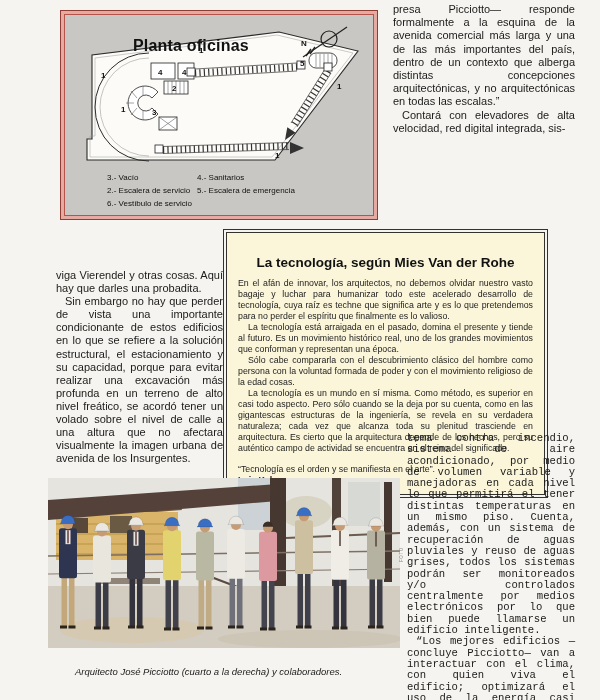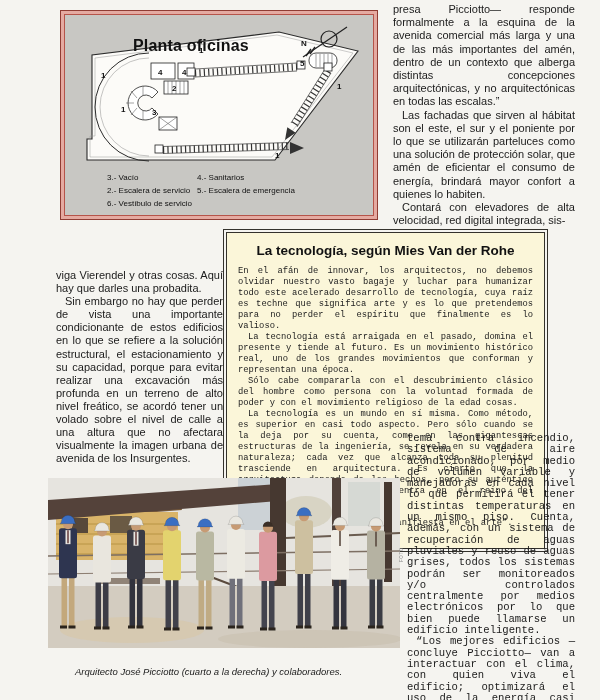--- a/index.html
+++ b/index.html
@@ -19,23 +19,23 @@
   .col{position:absolute;text-align:justify;hyphens:auto;-webkit-hyphens:auto;}
   .col p{margin:0;}
   .col p.ind{text-indent:9px;}
   .col-right-top{left:393px;top:3px;width:182px;font-size:11px;line-height:13.2px;}
   .col-left{left:56px;top:227px;width:167px;font-size:11px;line-height:13.1px;margin-top:42px;}
   .subhead{font-weight:normal;margin-top:13px !important;}
   .col-right-bottom{left:407px;top:433px;width:168px;font-size:10.6px;line-height:11.3px;font-family:Liberation Mono, monospace;}
 
   
   .mies-box{position:absolute;left:226px;top:232px;width:319px;min-height:188px;background:#fbf6d9;
-    border:1px solid #34322c;outline:1px solid #34322c;outline-offset:2px;padding:6px 11px 8px 11px;box-sizing:border-box;}
+    border:1px solid #34322c;outline:1px solid #34322c;outline-offset:2px;padding:18px 11px 8px 11px;box-sizing:border-box;}
   .mies-title{margin:4px 0 8px 0;text-align:center;font-size:13.5px;font-weight:bold;color:#111;}
-  .mies-box p{margin:0;font-size:8.8px;line-height:11px;text-align:justify;color:#222;font-family:Liberation Mono, monospace;}
+  .mies-box p{margin:0;font-size:8.8px;line-height:11px;text-align:justify;color:#222;}
   .mies-box p.ind{text-indent:10px;}
   .mies-quote{margin-top:10px !important;text-align:left !important;}
   .mies-author{text-align:left;font-weight:bold;}
 
   
   .photo{position:absolute;left:48px;top:478px;width:352px;height:170px;margin:0;}
   .photo svg{display:block;width:352px;height:170px;}
   .photo-credit{position:absolute;left:399px;top:482px;height:80px;writing-mode:vertical-rl;transform:rotate(180deg);
     font-size:4.5px;letter-spacing:.6px;color:#8b8b8b;}
   .caption{position:absolute;left:60px;top:651px;width:345px;margin:15px;font-size:9.5px;font-style:italic;color:#1b1b1b;}
@@ -119,22 +119,21 @@
         <div>6.- Vestíbulo de servicio</div>
       </div>
       <div class="lcol2">
         <div>4.- Sanitarios</div>
         <div>5.- Escalera de emergencia</div>
       </div>
     </div>
   </section>
 
   <section class="col col-right-top">
-    <p>presa Picciotto— responde formalmente a la esquina de la avenida comercial más larga y una de las más importantes del amén, dentro de un contexto que alberga distintas concepciones arquitectónicas, y no arquitectónicas en todas las escalas.”</p>
-    <p class="ind">Las fachadas que sirven al hábitat son el este, el sur y el poniente por lo que se utilizarán parteluces como una solución de protección solar, que amén de eficientar el consumo de energía, brindará mayor confort a quienes lo habiten.</p>
+    <p>presa Picciotto— responde formalmente a la esquina de la avenida comercial más larga y una de las más importantes del país, dentro de un contexto que alberga distintas concepciones arquitectónicas, y no arquitectónicas en todas las escalas.”</p>
     <p class="ind">Contará con elevadores de alta velocidad, red digital integrada, sis-</p>
   </section>
 
   <section class="col col-left">
     <p>viga Vierendel y otras cosas. Aquí hay que darles una probadita.</p>
     <p class="ind">Sin embargo no hay que perder de vista una importante condicionante de estos edificios en lo que se refiere a la solución estructural, el estacionamiento y su capacidad, porque para evitar realizar una excavación más profunda en un terreno de alto nivel freático, se acordó tener un volado sobre el nivel de calle a una altura que no afectara visualmente la imagen urbana de avenida de los Insurgentes.</p>
     <p class="subhead">La tecnología y el proceso es...</p>
     <p>“El concepto arquitectónico —ex-</p>
   </section>
 

